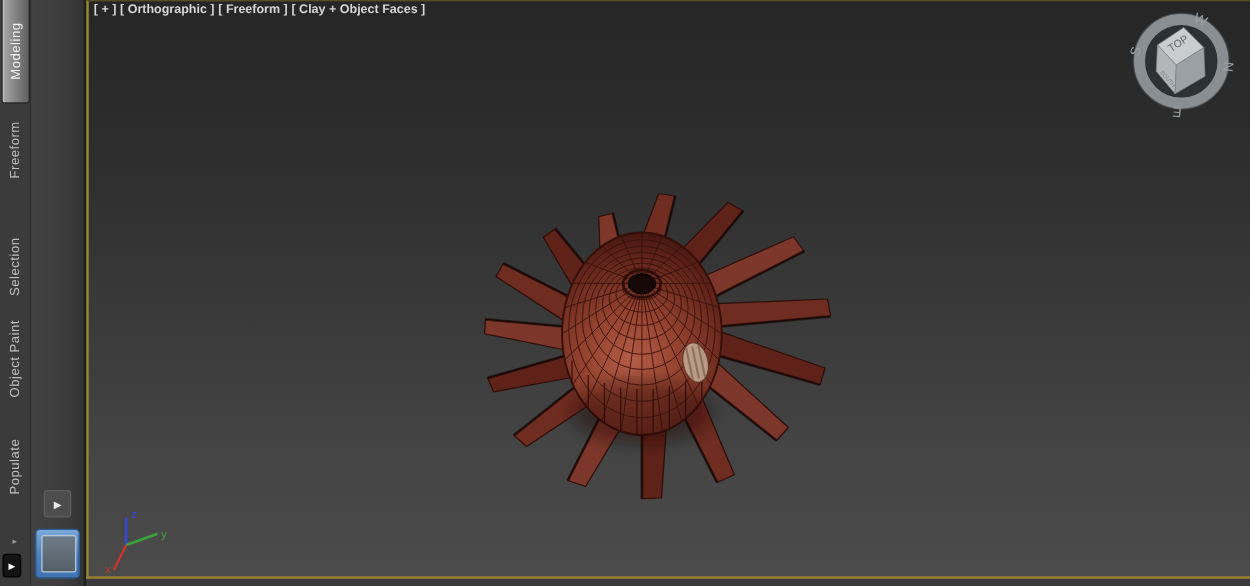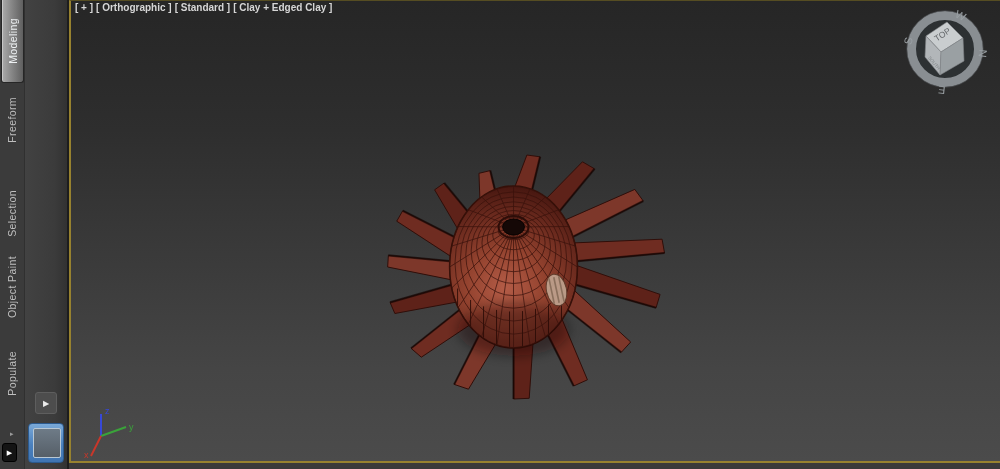--- a/index.html
+++ b/index.html
@@ -85,22 +85,22 @@
       <div class="inner"></div>
     </div>
   </div>
 
   <div class="vpcol">
     <div class="viewport">
 
       <div class="vplabel">
         <span>[ + ]</span>
         <span>[ Orthographic ]</span>
-        <span>[ Standard ]</span>
-        <span>[ Clay + Edged Clay ]</span>
+        <span>[ Freeform ]</span>
+        <span>[ Clay + Object Faces ]</span>
       </div>
 
       <svg id="scene" class="scene-svg" viewBox="70 1 930 460" preserveAspectRatio="none">
           <defs>
             <radialGradient id="hubG" gradientUnits="userSpaceOnUse" cx="505" cy="288" r="102">
               <stop offset="0" stop-color="#b45c47"></stop>
               <stop offset="0.38" stop-color="#94432f"></stop>
               <stop offset="0.72" stop-color="#6b2a1e"></stop>
               <stop offset="1" stop-color="#471710"></stop>
             </radialGradient>

